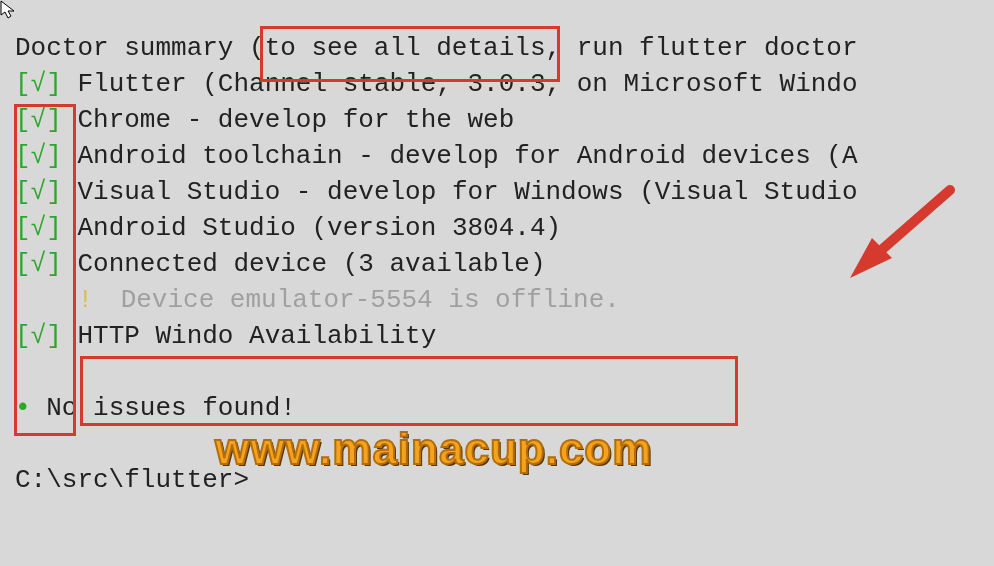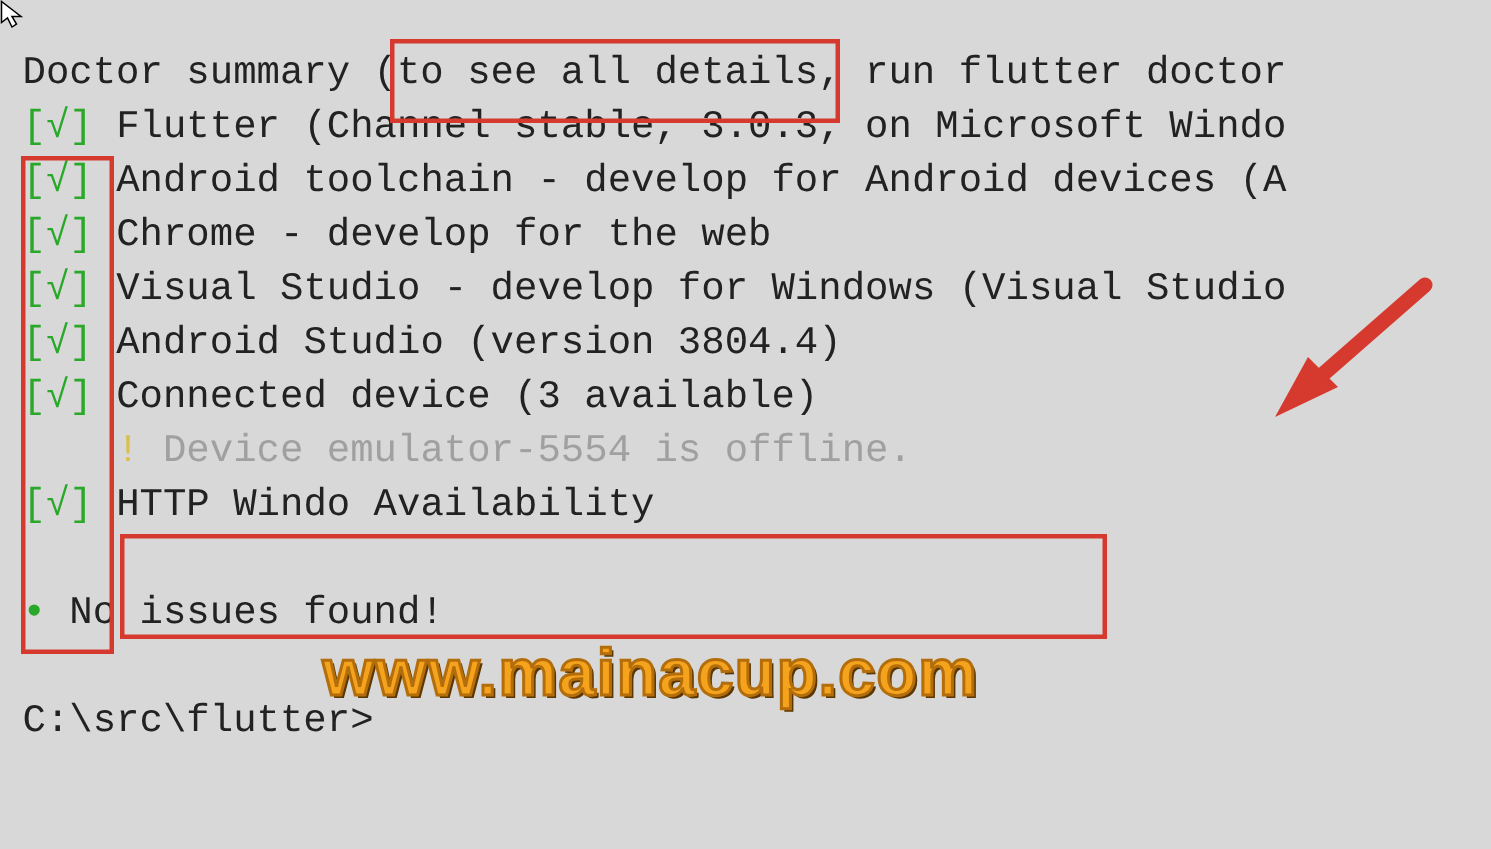--- a/index.html
+++ b/index.html
@@ -20,21 +20,21 @@
     }
     .line {
       display: block;
       height: 36px;
     }
     .prompt { color: #222; }
     .cmd { color: #222; }
     .check-bracket { color: #2aa82a; }
     .check-mark { color: #2aa82a; }
     .bang { color: #d8c04f; }
-    .offline-text { color: #a0a0a0; }
+    .offline-text { color: #a0a0a0; margin-left: 12px; }
     .bullet { color: #2aa82a; font-weight: bold; }
 
     
     .anno {
       position: absolute;
       border: 3px solid #d63a2e;
       pointer-events: none;
     }
     .anno-cmd { left: 260px; top: 26px; width: 300px; height: 56px; }
     .anno-checks { left: 14px; top: 104px; width: 62px; height: 332px; }
@@ -74,23 +74,23 @@
 </head>
 <body>
 
 <div class="terminal">
 
 
   <span class="line">Doctor summary (to see all details, run flutter doctor </span>
 
   <span class="line"><span class="check-bracket">[</span><span class="check-mark">√</span><span class="check-bracket">]</span> <span>Flutter (Channel stable, 3.0.3, on Microsoft Windo</span></span>
 
+  <span class="line"><span class="check-bracket">[</span><span class="check-mark">√</span><span class="check-bracket">]</span> <span>Chrome - develop for the web</span></span>
+
   <span class="line"><span class="check-bracket">[</span><span class="check-mark">√</span><span class="check-bracket">]</span> <span>Android toolchain - develop for Android devices (A</span></span>
-
-  <span class="line"><span class="check-bracket">[</span><span class="check-mark">√</span><span class="check-bracket">]</span> <span>Chrome - develop for the web</span></span>
 
   <span class="line"><span class="check-bracket">[</span><span class="check-mark">√</span><span class="check-bracket">]</span> <span>Visual Studio - develop for Windows (Visual Studio</span></span>
 
   <span class="line"><span class="check-bracket">[</span><span class="check-mark">√</span><span class="check-bracket">]</span> <span>Android Studio (version 3804.4)</span></span>
 
 
   <span class="line"><span class="check-bracket">[</span><span class="check-mark">√</span><span class="check-bracket">]</span> <span>Connected device (3 available)</span></span>
 
   <span class="line">&nbsp;&nbsp;&nbsp;&nbsp;<span class="bang">!</span> <span class="offline-text">Device emulator-5554 is offline.</span></span>
 

